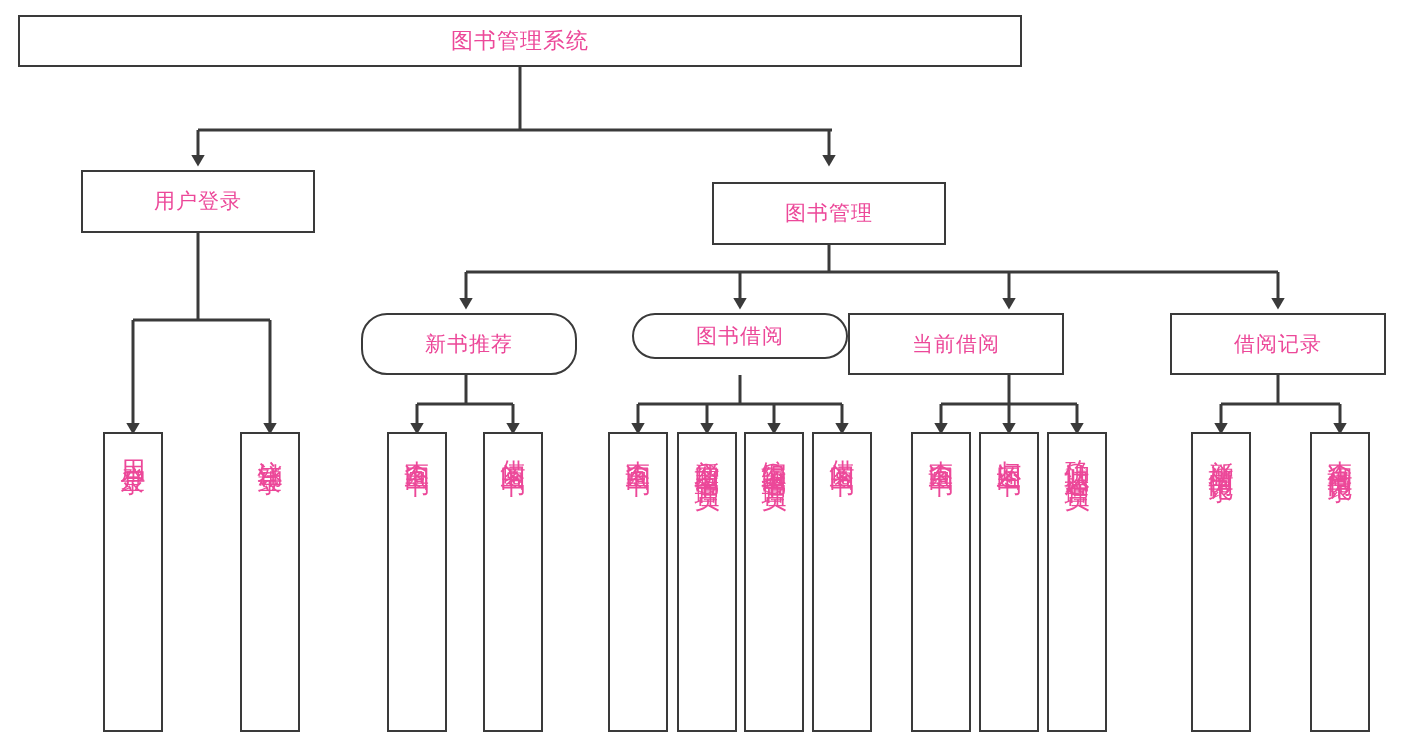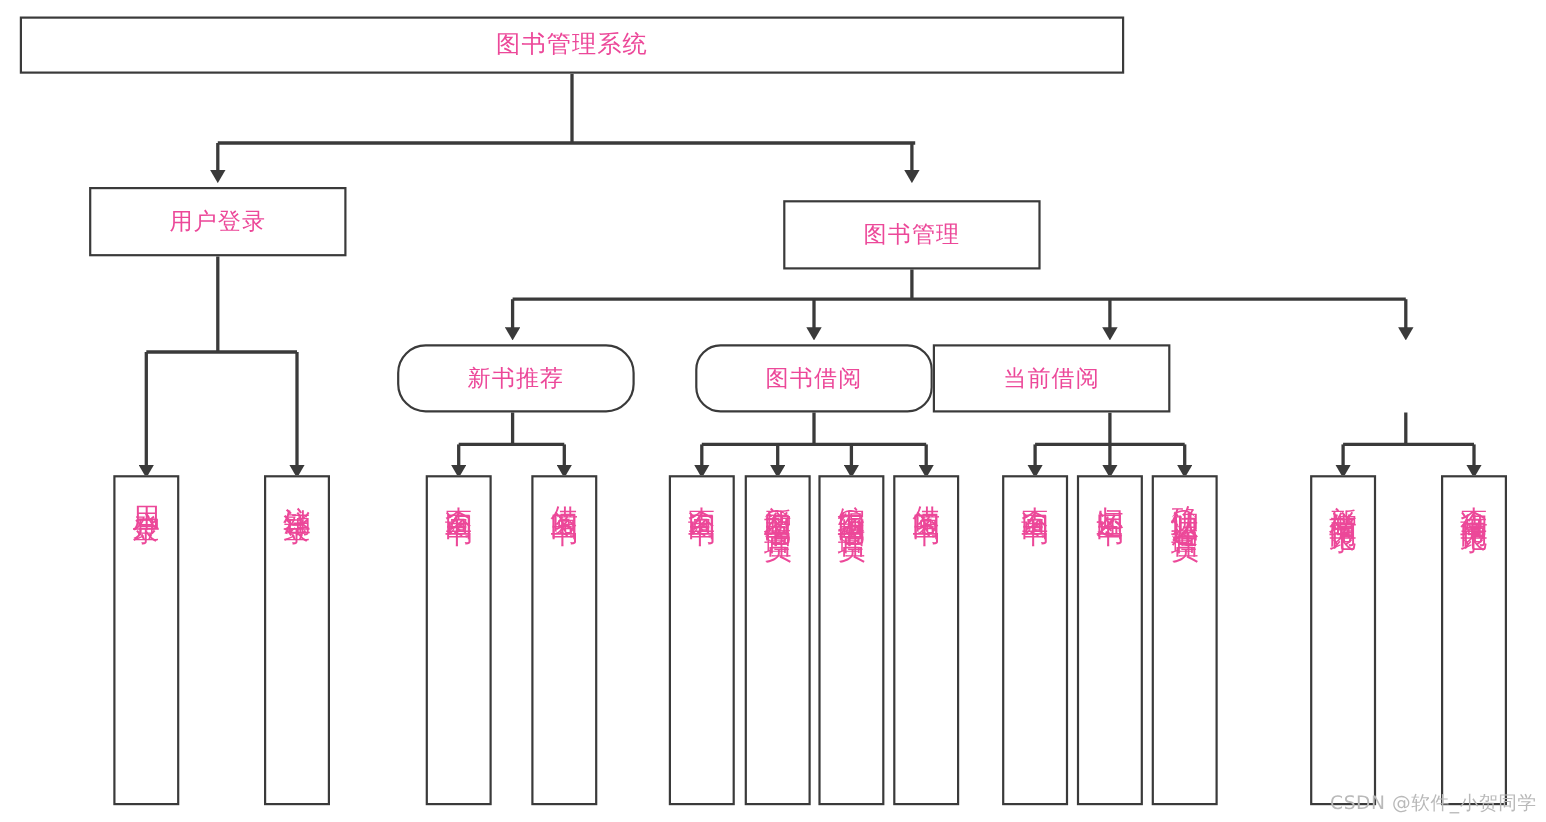--- a/index.html
+++ b/index.html
@@ -109,25 +109,28 @@
   <div class="node h" style="left:81px;top:170px;width:234px;height:63px;">
     <span class="lbl">用户登录</span>
   </div>
   <div class="node h" style="left:712px;top:170px;width:234px;height:63px;margin-top:12px;">
     <span class="lbl">图书管理</span>
   </div>
 
   <div class="node h" style="left:361px;top:313px;width:216px;height:62px;border-radius:26px;">
     <span class="lbl">新书推荐</span>
   </div>
-  <div class="node h" style="left:632px;top:313px;width:216px;height:62px;border-radius:23px;">
+  <div class="node h" style="left:632px;top:313px;width:216px;height:46px;border-radius:23px;">
     <span class="lbl">图书借阅</span>
   </div>
   <div class="node h" style="left:848px;top:313px;width:216px;height:62px;">
     <span class="lbl">当前借阅</span>
+  </div>
+  <div class="node h" style="left:1170px;top:313px;width:216px;height:62px;">
+    <span class="lbl">借阅记录</span>
   </div>
 
   <div class="node v" style="left:103px;top:432px;width:60px;height:300px;">
     <span class="lbl">用户登录</span>
   </div>
   <div class="node v" style="left:240px;top:432px;width:60px;height:300px;">
     <span class="lbl">注销登录</span>
   </div>
 
   <div class="node v" style="left:387px;top:432px;width:60px;height:300px;">
@@ -160,15 +163,14 @@
     <span class="lbl">确认归还（管理员）</span>
   </div>
 
   <div class="node v" style="left:1191px;top:432px;width:60px;height:300px;">
     <span class="lbl">新增借阅记录</span>
   </div>
   <div class="node v" style="left:1310px;top:432px;width:60px;height:300px;">
     <span class="lbl">查询借阅记录</span>
   </div>
 
-  <div class="watermark">CSDN @软件_小贺同学</div>
 
 </div>
 
 </body></html>

